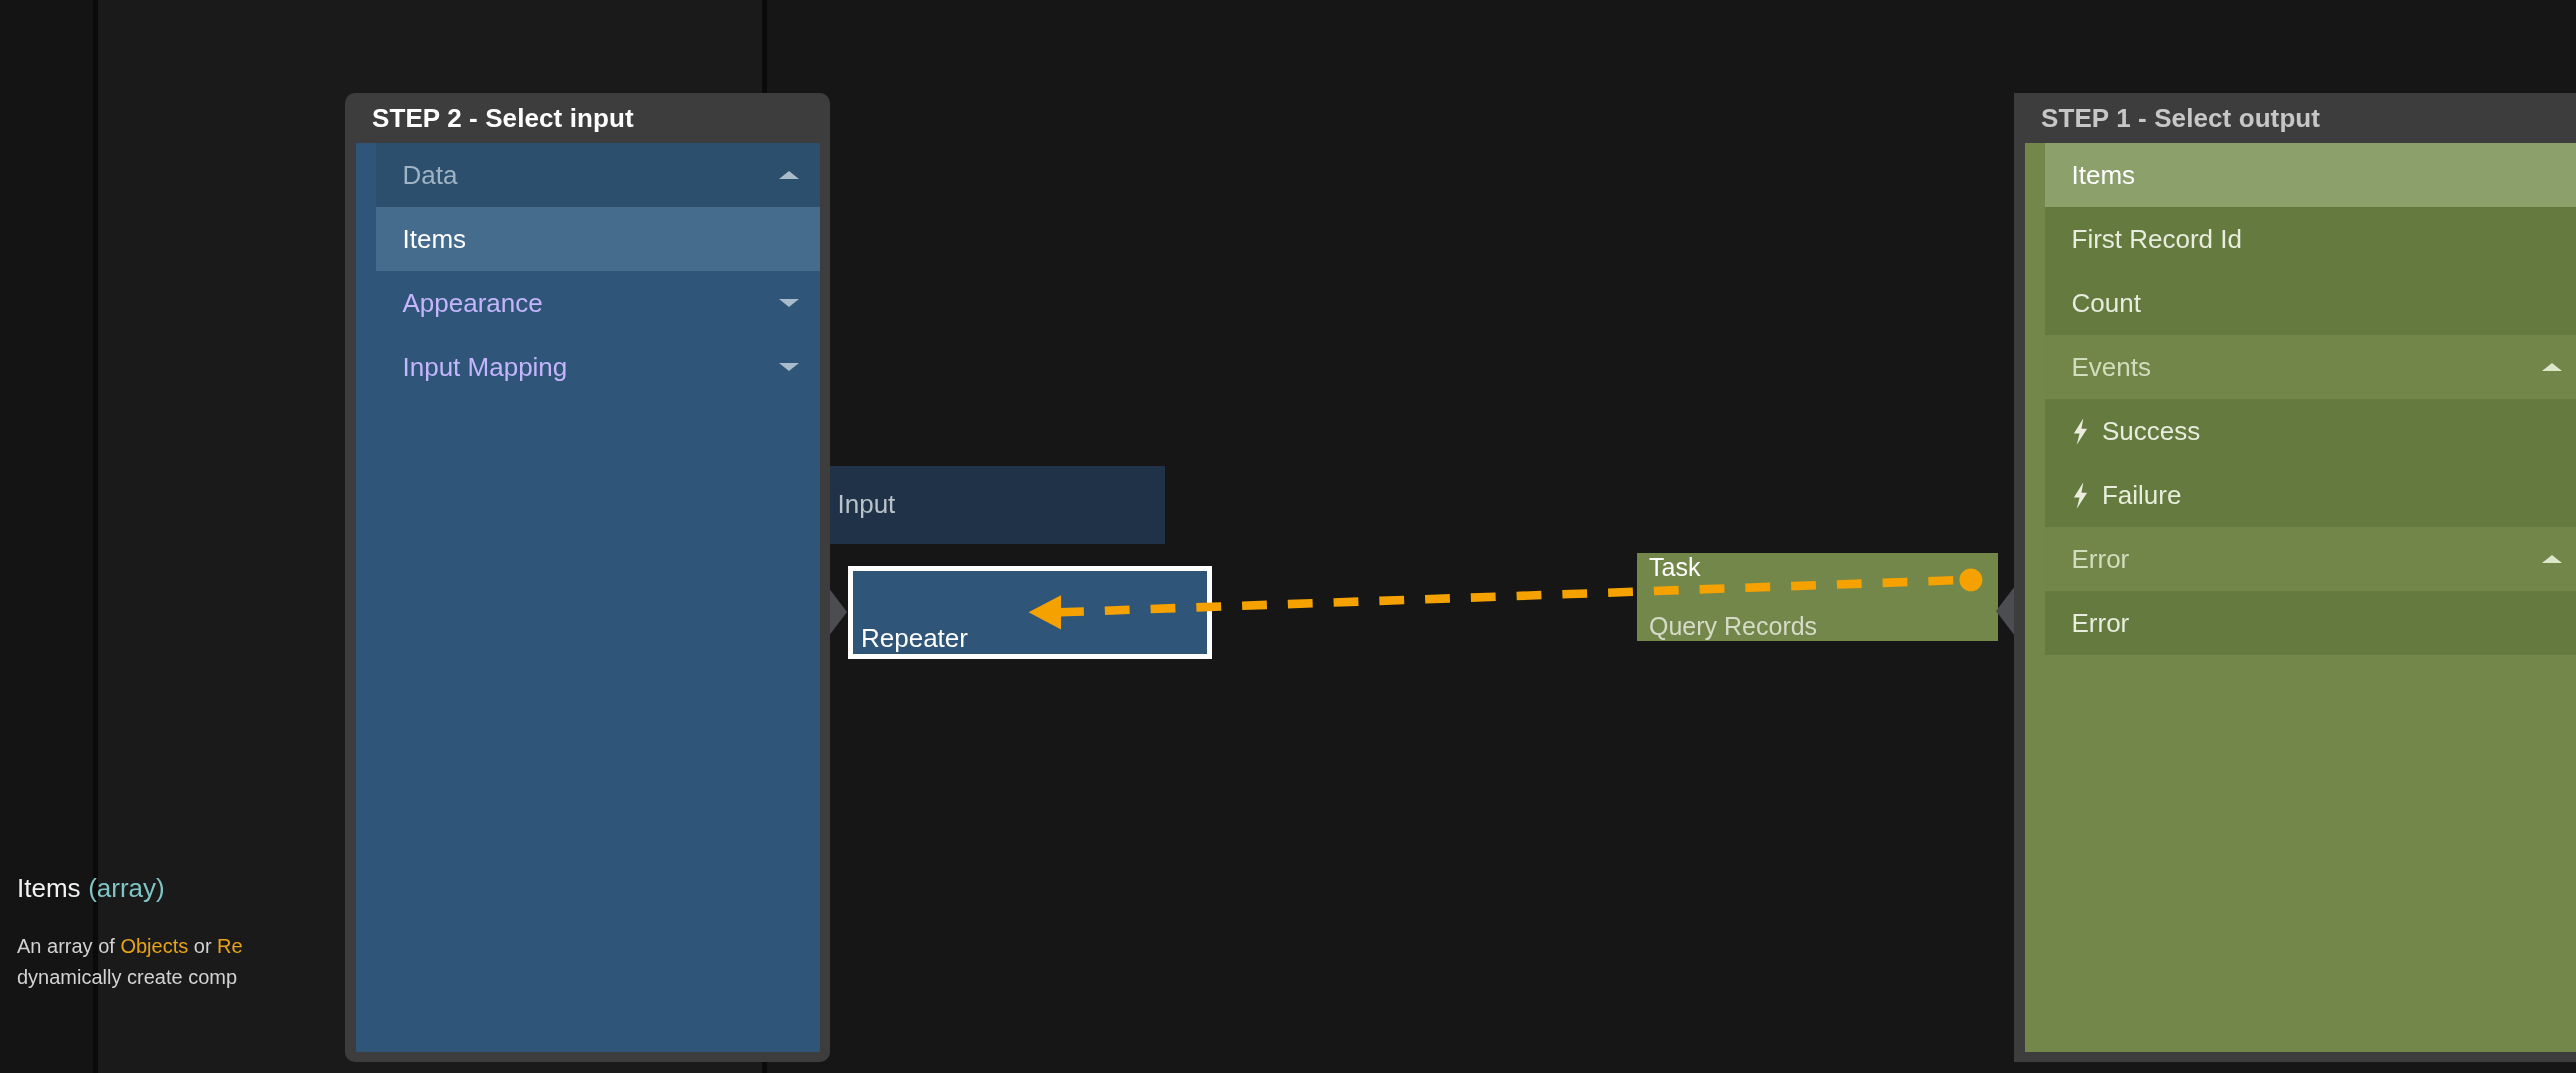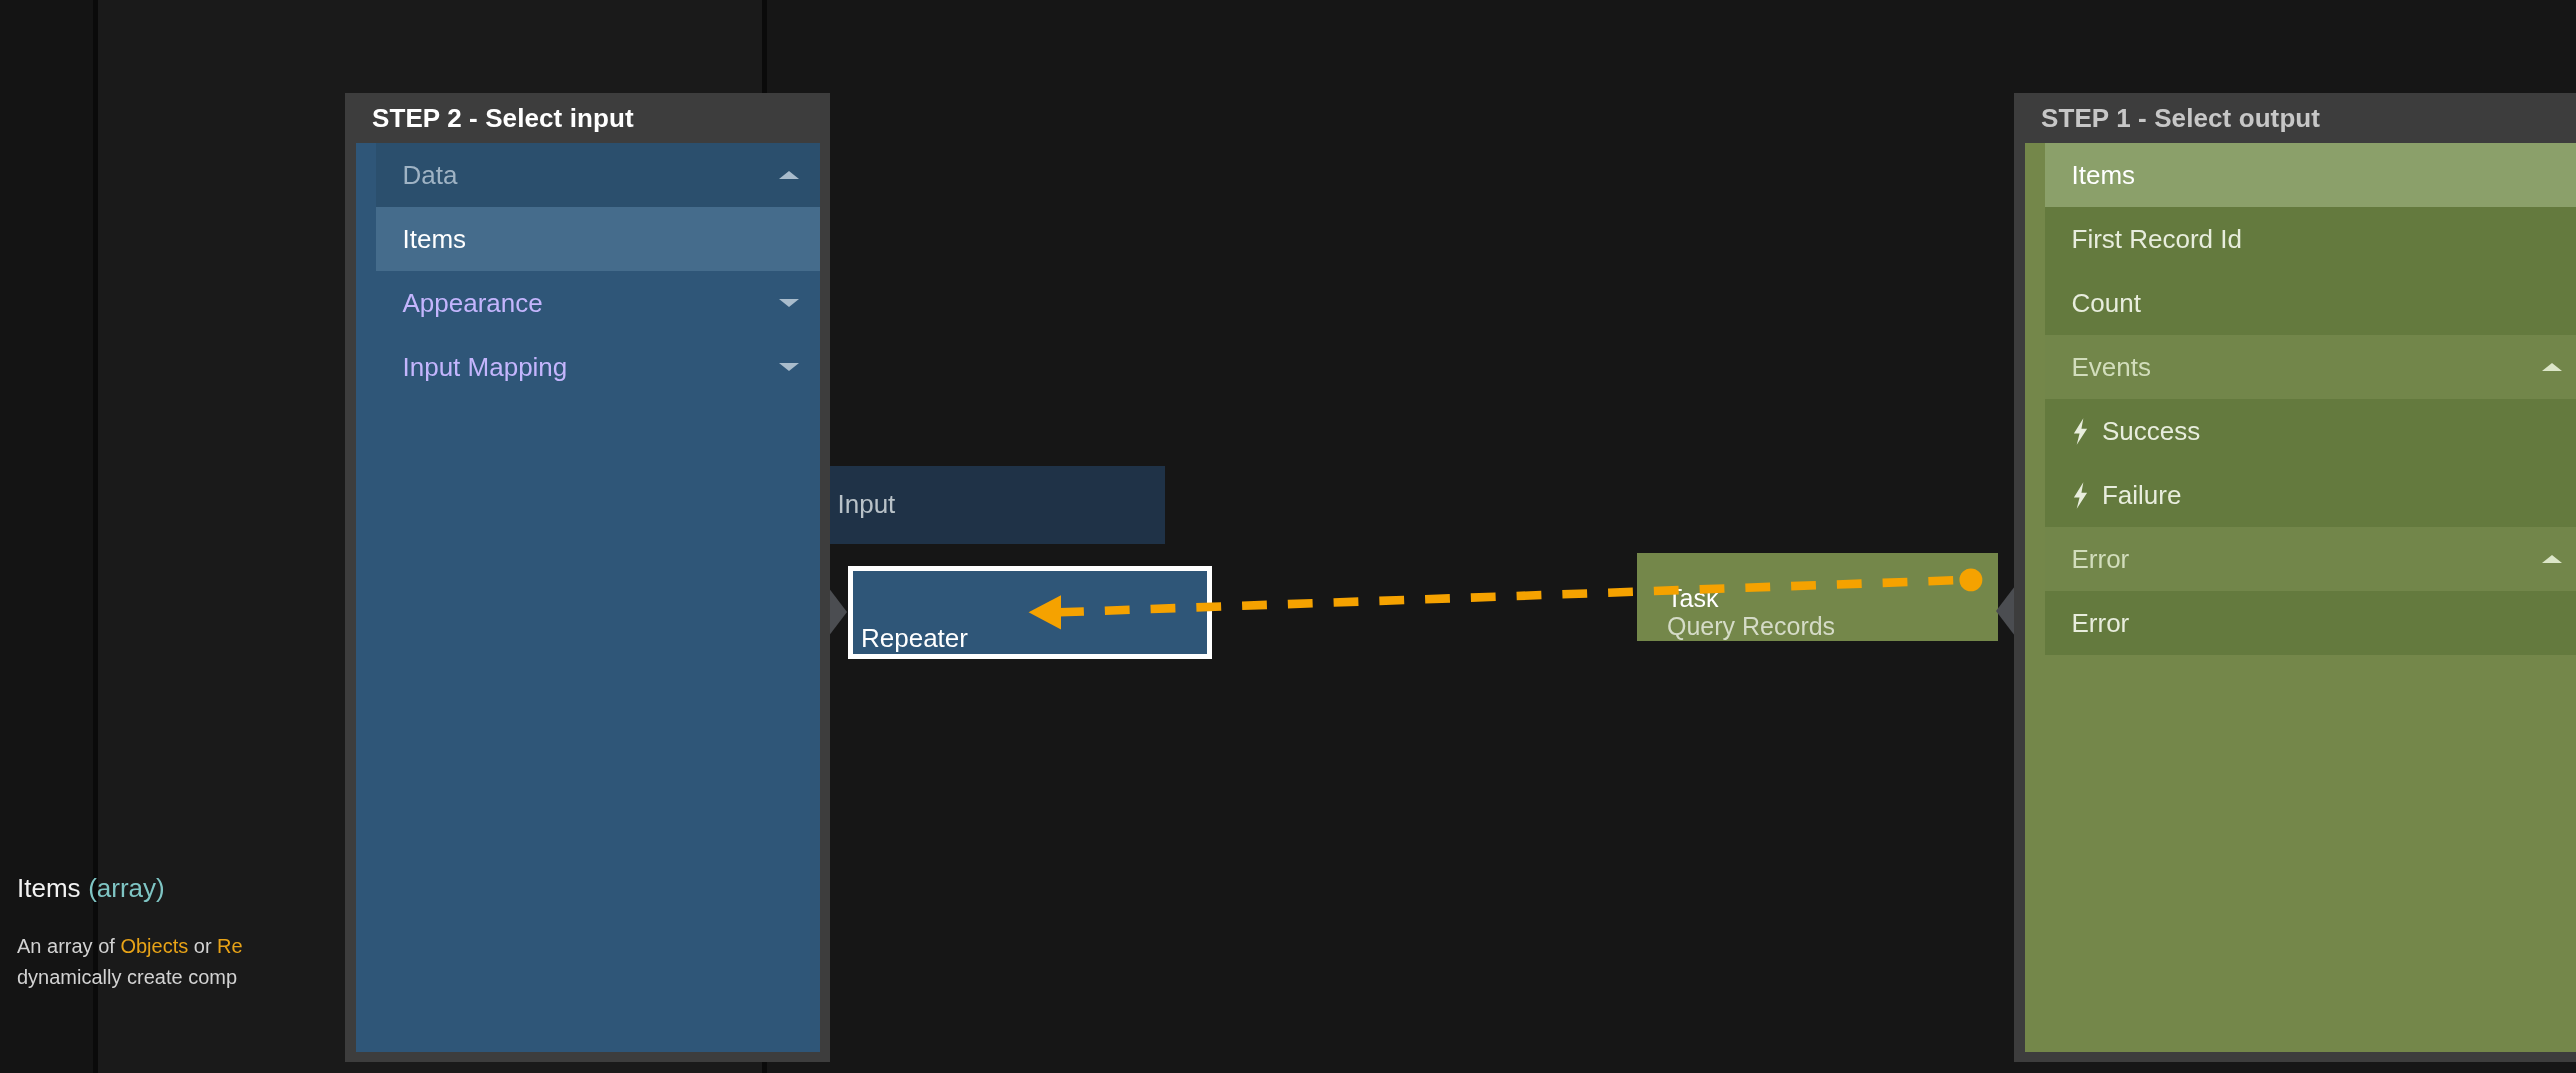--- a/index.html
+++ b/index.html
@@ -77,22 +77,22 @@
   .repeater-node .node-label { color: #ffffff; }
 
   .task-node {
     left: 1637px;
     top: 553px;
     width: 361px;
     height: 88px;
     background: #74874a;
     display: flex;
     flex-direction: column;
-    justify-content: flex-end;
-    padding-left: 30px;
+    justify-content: space-between;
+    padding-left: 12px;
   }
   .task-node .node-label { color: #ffffff; font-size: 25px; }
   .task-node .node-sublabel { color: #d5dbc7; font-size: 25px; }
 
   
   .connector-svg {
     position: absolute;
     left: 0;
     top: 0;
     width: 2576px;
@@ -251,21 +251,21 @@
   </div>
 
   <div class="collapse-arrow left" style="left:1996px;top:586px;"></div>
 
   <svg class="connector-svg" viewBox="0 0 2700 1125" width="2576" height="1073">
     <line x1="1110" y1="642" x2="2060" y2="608" stroke="#f5a200" stroke-width="9" stroke-dasharray="26 22"></line>
     <polygon points="1078,642 1112,624 1112,660" fill="#f5a200"></polygon>
     <circle cx="2066" cy="608" r="12" fill="#f5a200"></circle>
   </svg>
 
-  <div class="panel panel-input" style="left:345px;top:93px;width:485px;height:969px;">
+  <div class="panel panel-input" style="left:345px;top:93px;width:485px;height:969px;border-radius:10px;">
     <div class="panel-header">
       <span class="panel-title">STEP 2 - Select input</span>
     </div>
     <div class="panel-body">
 
       <div class="row group-row">
         <span class="row-label">Data</span>
         <span class="caret up"></span>
       </div>
 

